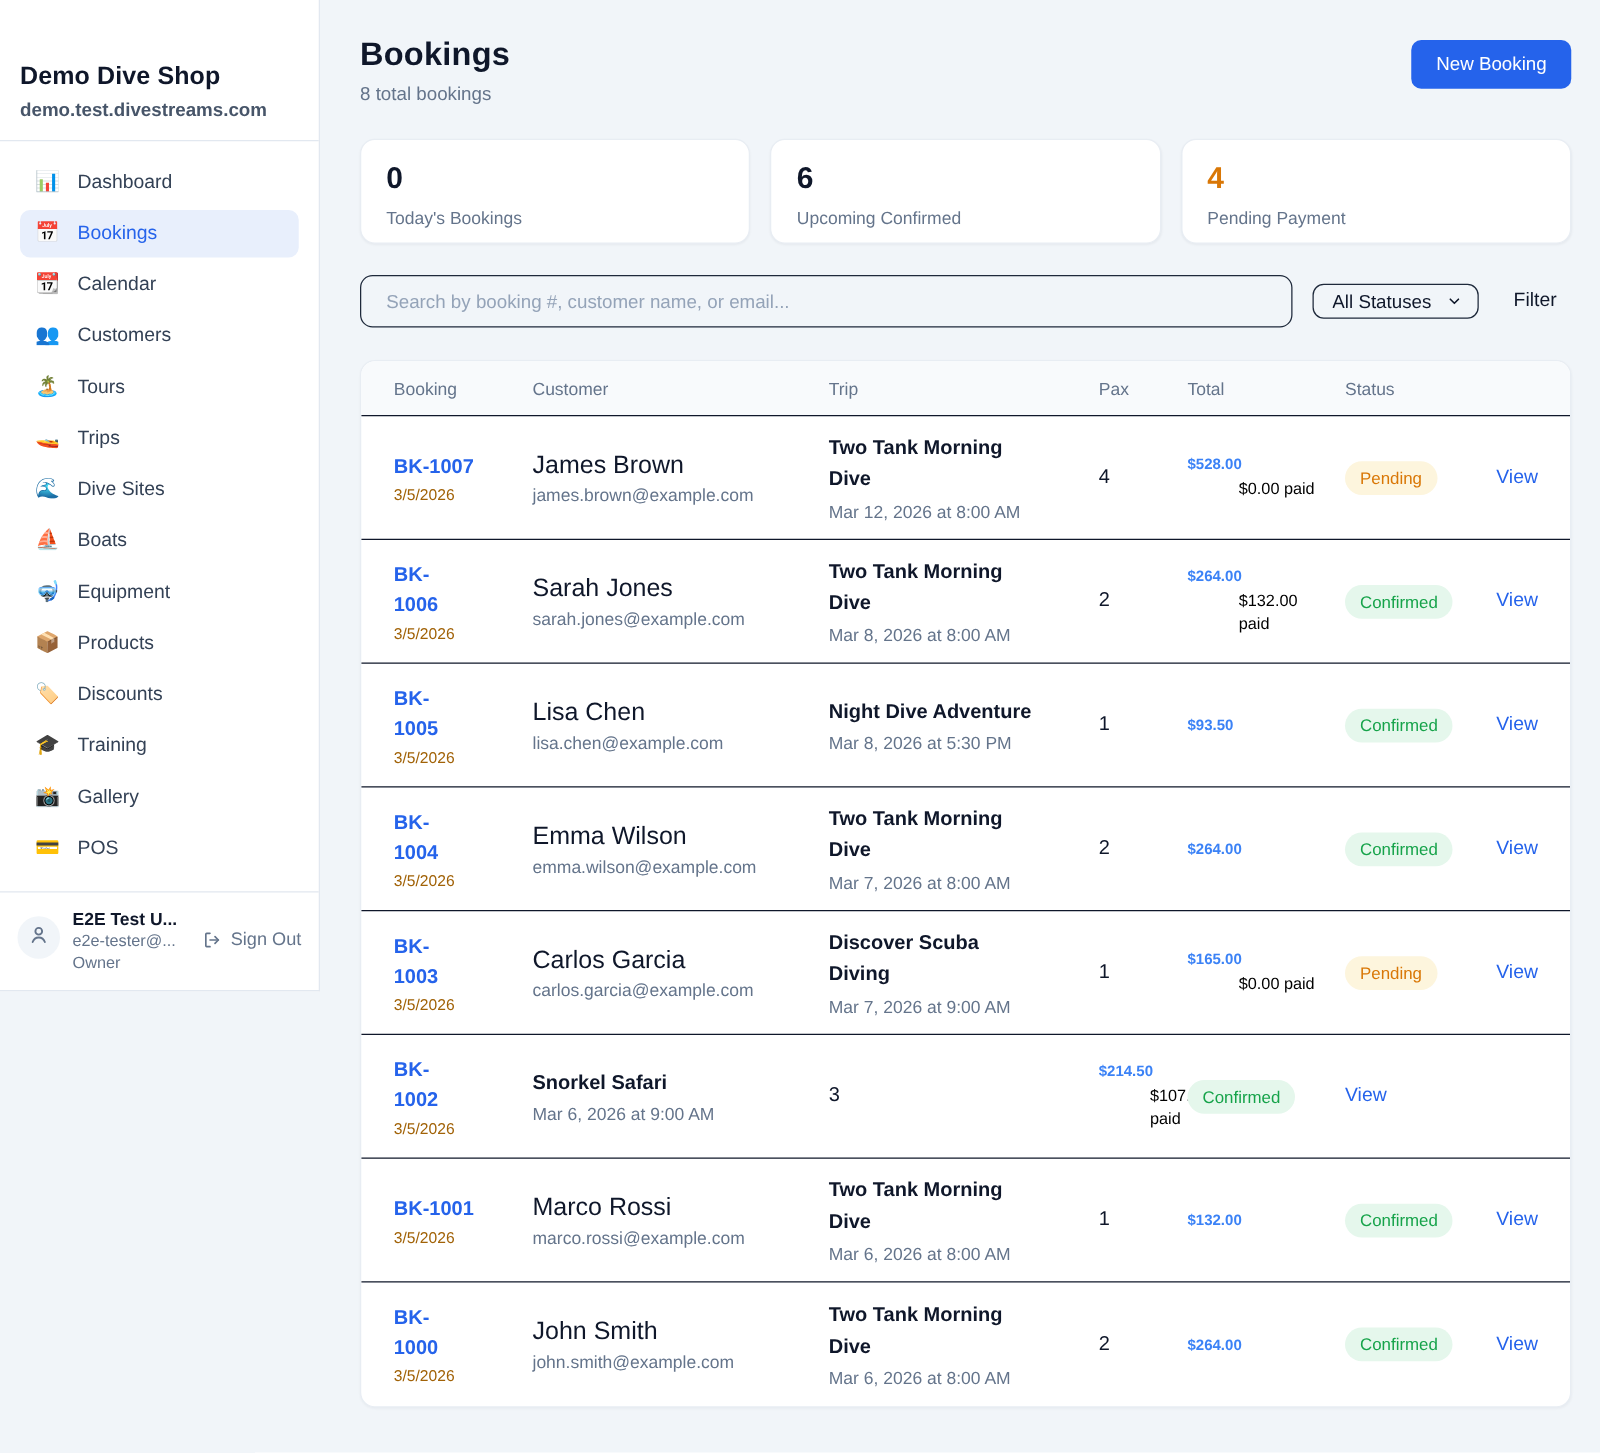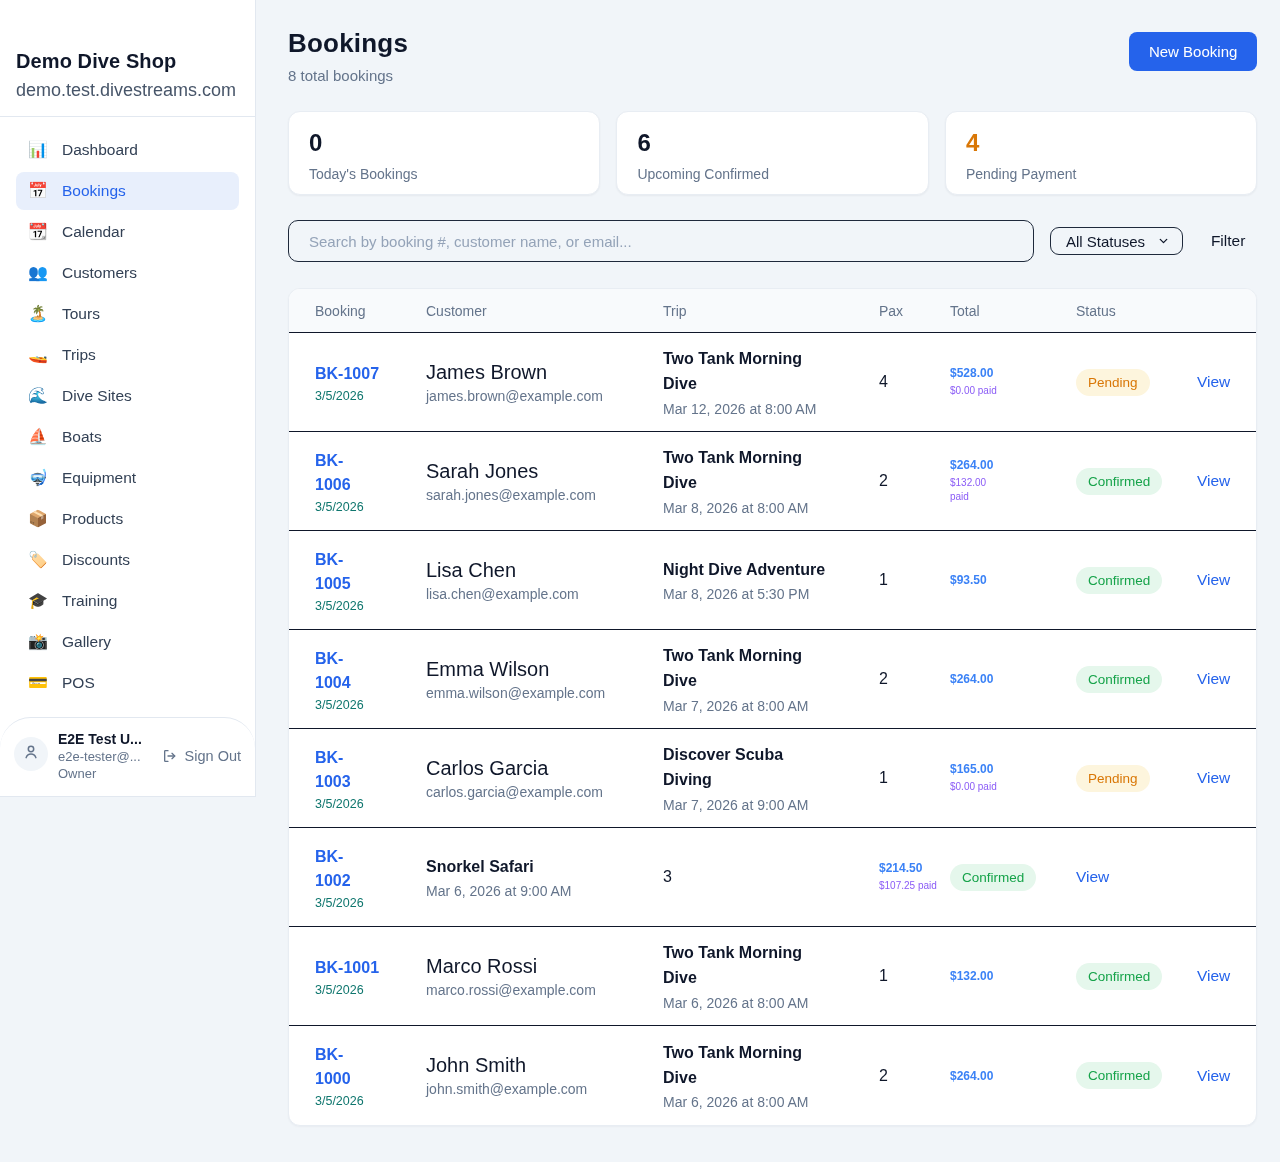--- a/index.html
+++ b/index.html
@@ -8,30 +8,30 @@
     font-family:"Liberation Sans", sans-serif;
     background:#f1f5f9;
     display:flex;
     color:#0f172a;
   }
   
   .sidebar-col { width:256px; flex-shrink:0; }
   .sidebar-panel { background:#ffffff; border-right:1px solid #e2e8f0; border-bottom:1px solid #e2e8f0; }
   .side-header { padding:18px 16px 15px 16px; border-bottom:1px solid #e2e8f0; }
   .brand { color:#0f172a; font-size:20px; font-weight:700; letter-spacing:.1px;margin-top:32px; }
-  .brand-domain { color:#475569; font-size:18px; margin-top:7px; }
+  .brand-domain { color:#475569; font-size:15px; margin-top:7px;font-weight:bold; }
   .nav { padding:14px 16px 12px 16px; }
   .nav-item {
     display:flex; align-items:center; gap:13px;
     padding:10px 12px; border-radius:8px; margin-bottom:3px;
     font-size:15.5px; color:#334155; cursor:pointer;
   }
   .nav-item.active { background:#e8effc; color:#2563eb; font-weight:500; }
   .nav-icon { width:21px; font-size:16px; line-height:1; text-align:center; flex-shrink:0; }
-  .side-footer { border-top:1px solid #e2e8f0; padding:13px 14px 15px 14px; display:flex; gap:10px;border-radius:31px; }
+  .side-footer { border-top:1px solid #e2e8f0; padding:13px 14px 15px 14px; display:flex; gap:10px; }
   .avatar {
     width:34px; height:34px; border-radius:50%; background:#f1f5f9;
     display:flex; align-items:center; justify-content:center; flex-shrink:0; margin-top:6px;
   }
   .user-block { min-width:0; }
   .user-name { font-size:14px; font-weight:700; color:#0f172a; white-space:nowrap; }
   .user-email, .user-role { font-size:13px; color:#64748b; margin-top:2px; white-space:nowrap; }
   .signout { margin-left:auto; align-self:center; display:flex; align-items:center; gap:7px;
     background:none; border:none; color:#64748b; font-size:14.5px; cursor:pointer;
     font-family:"Liberation Sans", sans-serif; }
@@ -73,28 +73,28 @@
     background:#ffffff; border:1px solid #e8edf3; border-radius:12px;
     margin-top:26px; overflow:hidden; box-shadow:0 1px 2px rgba(15,23,42,.04);
   }
   .grid-cols { display:grid; grid-template-columns:111px 237px 216px 71px 126px 121px 1fr; padding:0 26px; }
   .thead { height:44px; align-items:center; background:#f8fafc; border-bottom:1.5px solid #0f172a;
     color:#64748b; font-size:14px; }
   .trow { border-bottom:1.5px solid #0f172a; align-items:center; min-height:99px; padding-top:14px; padding-bottom:14px; }
   .trow:last-child { border-bottom:none; }
   .bk-link { color:#2563eb; font-weight:600; font-size:16px; white-space:pre-line; line-height:1.5;
     text-decoration:none; display:inline-block; cursor:pointer; }
-  .bk-date { color:#0f766e; font-size:12.5px; margin-top:3px; }
+  .bk-date { color:#a16207; font-size:12.5px; margin-top:3px; }
   .cust-name { font-size:20px; color:#0f172a; }
   .cust-email { font-size:14px; color:#64748b; margin-top:4px; }
   .trip-name { font-size:16px; font-weight:600; color:#0f172a; white-space:pre-line; line-height:1.55; }
   .trip-time { font-size:14px; color:#64748b; margin-top:4px; }
   .pax-cell { font-size:16px; color:#0f172a; }
   .total-amount { font-size:12px; font-weight:700; color:#3b82f6; }
-  .total-paid { font-size:10px; color:#8b5cf6; margin-top:4px; white-space:pre-line; line-height:1.4; }
+  .total-paid { font-size:13px; color:#000000; margin-top:4px; white-space:pre-line; line-height:1.4;margin-left:41px; }
   .badge { display:inline-block; padding:6px 12px; border-radius:999px; font-size:13.5px; }
   .view-link { color:#2563eb; font-size:15.5px; font-weight:500; text-decoration:none; cursor:pointer; }
 </style>
 </head>
 <body>
 
 <aside class="sidebar-col">
   <div class="sidebar-panel">
     <div class="side-header">
       <div class="brand">Demo Dive Shop</div>

